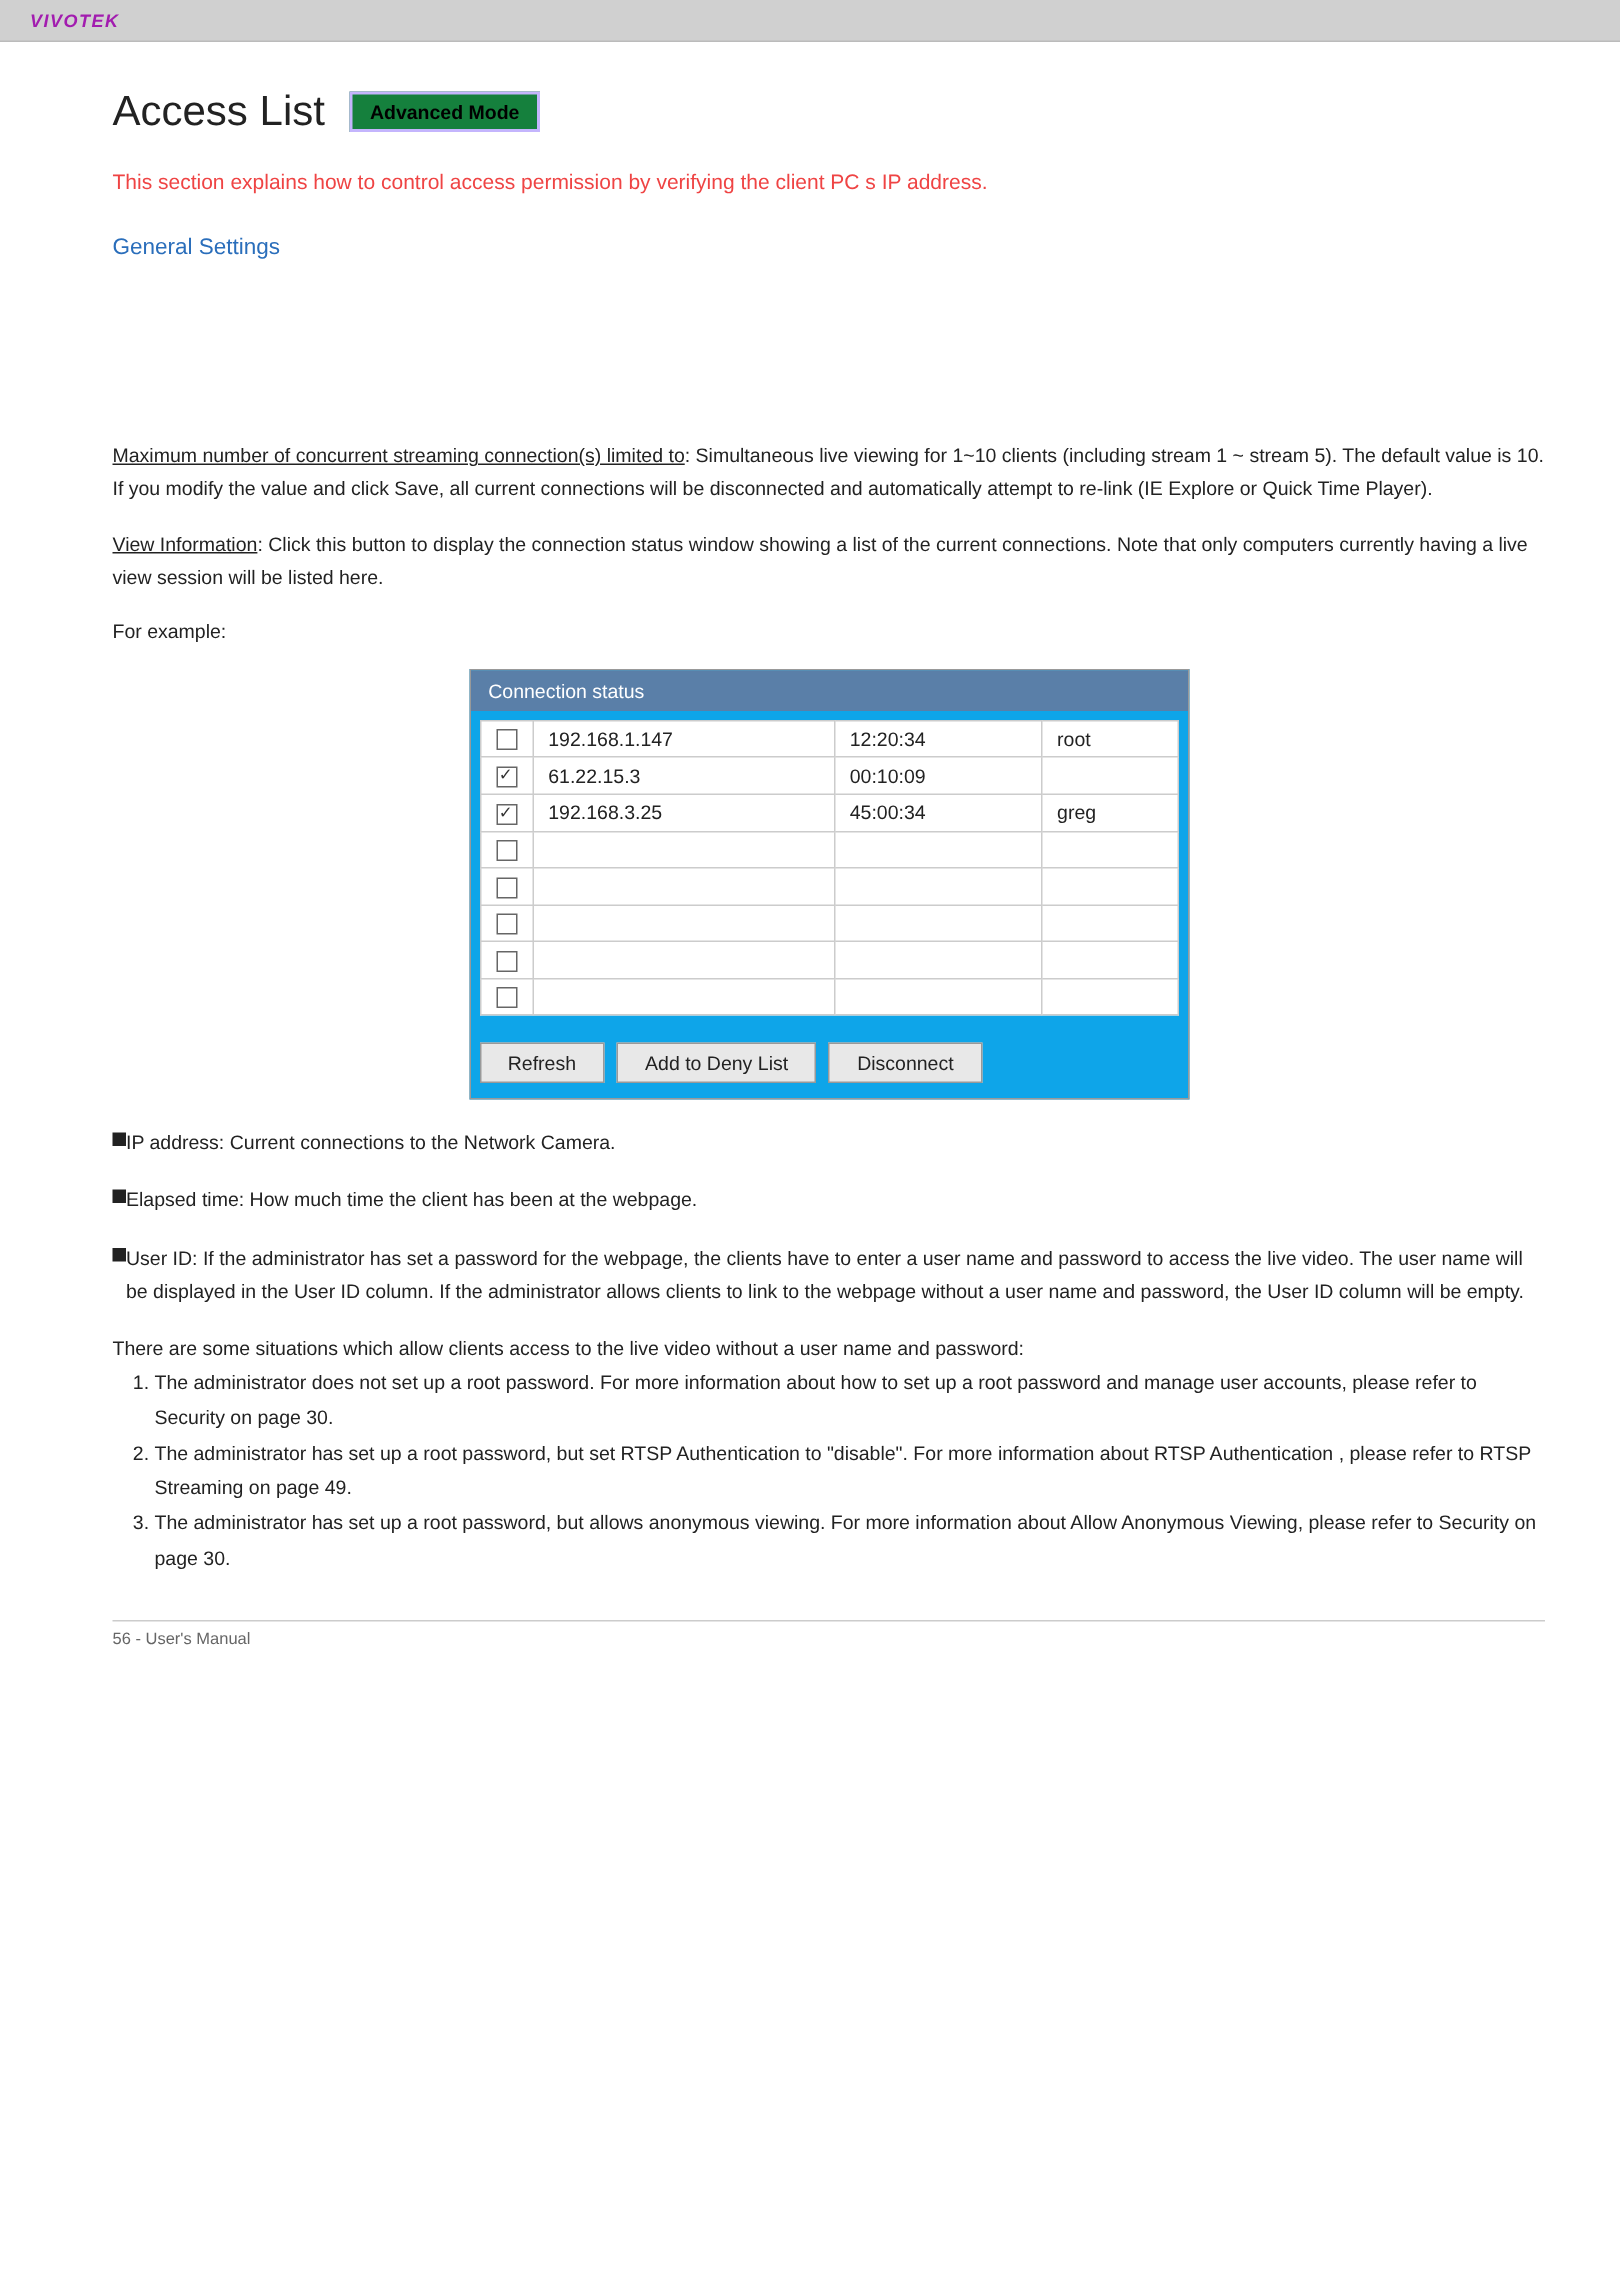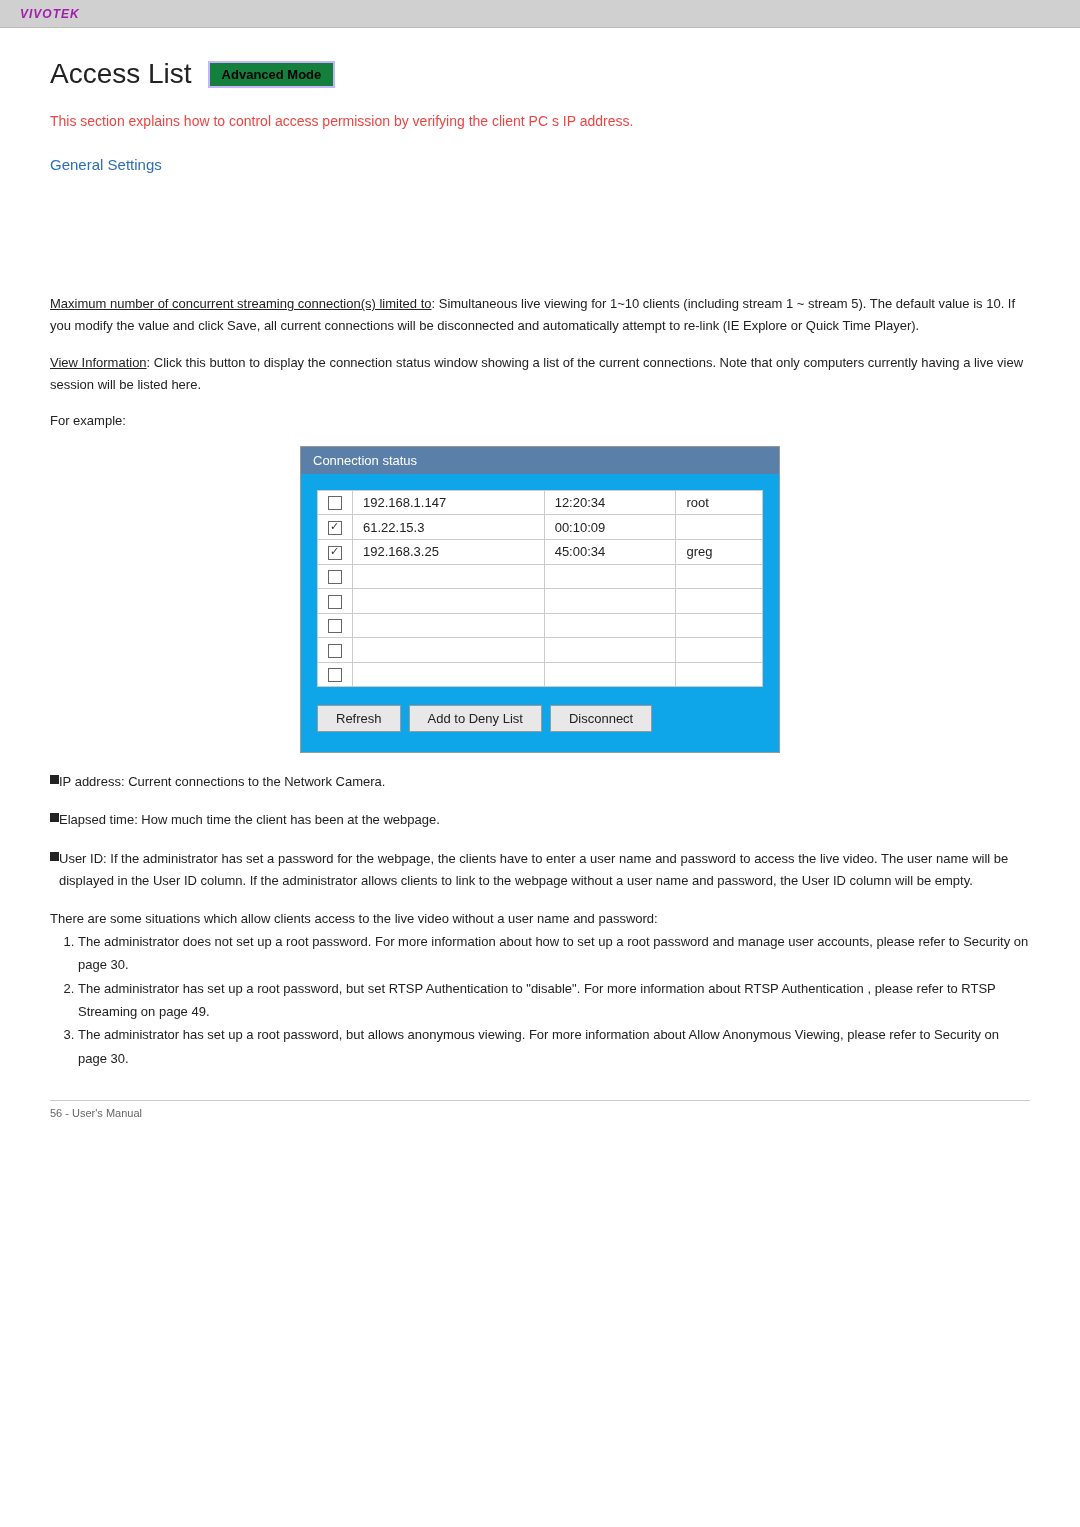--- a/index.html
+++ b/index.html
@@ -18,20 +18,21 @@
     }
     .brand {
       font-weight: bold;
       font-style: italic;
       font-size: 12px;
       color: #a21caf;
       letter-spacing: 1px;
     }
     .main-content {
       padding: 30px 50px 40px 50px;
+      margin-left: 25px;
     }
     .page-title-row {
       display: flex;
       align-items: center;
       gap: 16px;
       margin-bottom: 20px;
     }
     .page-title {
       font-size: 28px;
       font-weight: normal;
@@ -75,21 +76,21 @@
       background: #0ea5e9;
     }
     .connection-table-title {
       background: #5a7fa8;
       color: #fff;
       font-size: 13px;
       padding: 6px 12px;
       font-weight: normal;
     }
     .connection-table-inner {
-      padding: 16px;
+      padding: 6px;
     }
     table.conn-table {
       width: 100%;
       border-collapse: collapse;
       background: #fff;
       margin-bottom: 12px;
     }
     table.conn-table td {
       border: 1px solid #ccc;
       padding: 4px 10px;

